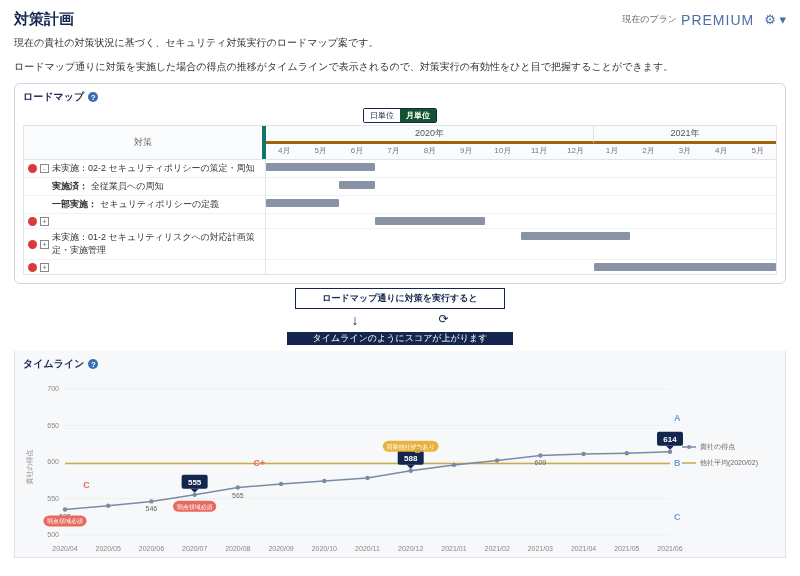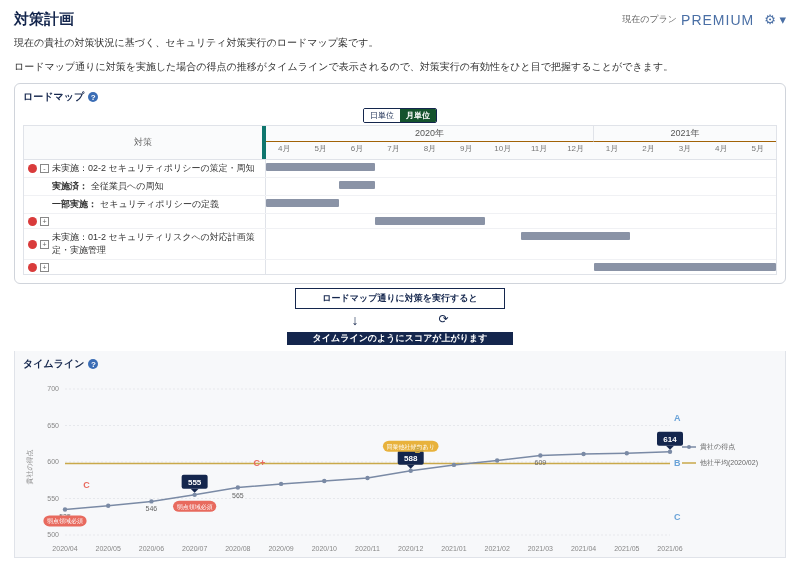--- a/index.html
+++ b/index.html
@@ -18,35 +18,35 @@
 .toggle { display: flex; border: 1px solid #14264d; border-radius: 2px; overflow: hidden; font-size: 8px; }
 .toggle span { padding: 1px 6px; }
 .toggle .inactive { background: #fff; color: #14264d; }
 .toggle .active { background: #14532d; color: #fff; font-weight: bold; }
 .gantt { border: 1px solid #e0e3e9; }
 .gantt-head { display: flex; background: #fafbfc; border-bottom: 1px solid #e0e3e9; }
 .task-col { width: 242px; flex-shrink: 0; border-right: 4px solid #0f766e; }
 .task-col-h { text-align: center; font-size: 9px; color: #666; padding: 10px 0; }
 .time-col { flex: 1; position: relative; }
 .year-row { display: flex; font-size: 9px; color: #555; text-align: center; }
-.year-row span { border-bottom: 1px solid #a16207; padding: 1px 0; }
+.year-row span { border-bottom: 3px solid #a16207; padding: 1px 0; }
 .month-row { display: flex; font-size: 8px; color: #777; text-align: center; }
 .month-row span { flex: 1; padding: 1px 0; }
 .gantt-row { display: flex; border-bottom: 1px solid #f0f1f4; }
 .gantt-row:last-child { border-bottom: none; }
 .task-cell { width: 242px; flex-shrink: 0; border-right: 1px solid #e0e3e9; display: flex; align-items: center; padding: 2px 4px; font-size: 9px; color: #333; gap: 3px; }
 .task-cell.sub { padding-left: 28px; }
 .dot-red { width: 9px; height: 9px; border-radius: 50%; background: #d93b3b; flex-shrink: 0; }
 .exp { width: 9px; height: 9px; border: 1px solid #888; font-size: 7px; display: flex; align-items: center; justify-content: center; color: #666; flex-shrink: 0; }
 .status-bold { font-weight: 700; }
 .bar-cell { flex: 1; position: relative; height: 14px; }
 .bar { position: absolute; top: 3px; height: 8px; background: #8a93a6; border-radius: 1px; }
 .callouts { text-align: center; margin: 2px 0 6px; position: relative; }
 .call-box { display: inline-block; border: 1px solid #14264d; background: #fff; padding: 3px 26px; font-size: 9px; font-weight: 700; color: #14264d; }
-.call-fill { display: inline-block; background: #14264d; color: #fff; padding: 0 26px; font-size: 9px; font-weight: 700; }
+.call-fill { display: inline-block; background: #14264d; color: #fff; padding: 0 26px; font-size: 9px; font-weight: 400; }
 .arrows { font-size: 14px; color: #14264d; display:flex; justify-content:center; gap:80px; margin:3px 0;}
 .arrows .refresh{font-size:12px;}
 .chart-panel { background: #f7f8fa; border: 1px solid #e0e3e9; border-top: none; position: relative; }
 .chart-head { padding: 6px 8px 2px; }
 svg.chart { width: 100%; height: 180px; display: block; }
 .grid-line { stroke: #d5d8de; stroke-width: 0.5; stroke-dasharray: 2 2; }
 .axis-txt { font-size: 7px; fill: #888; }
 .avg-line { stroke: #c9a94a; stroke-width: 1.5; }
 .score-line { stroke: #7a8aa5; stroke-width: 1.5; fill: none; }
 .pt-lbl { font-size: 7px; fill: #666; }

